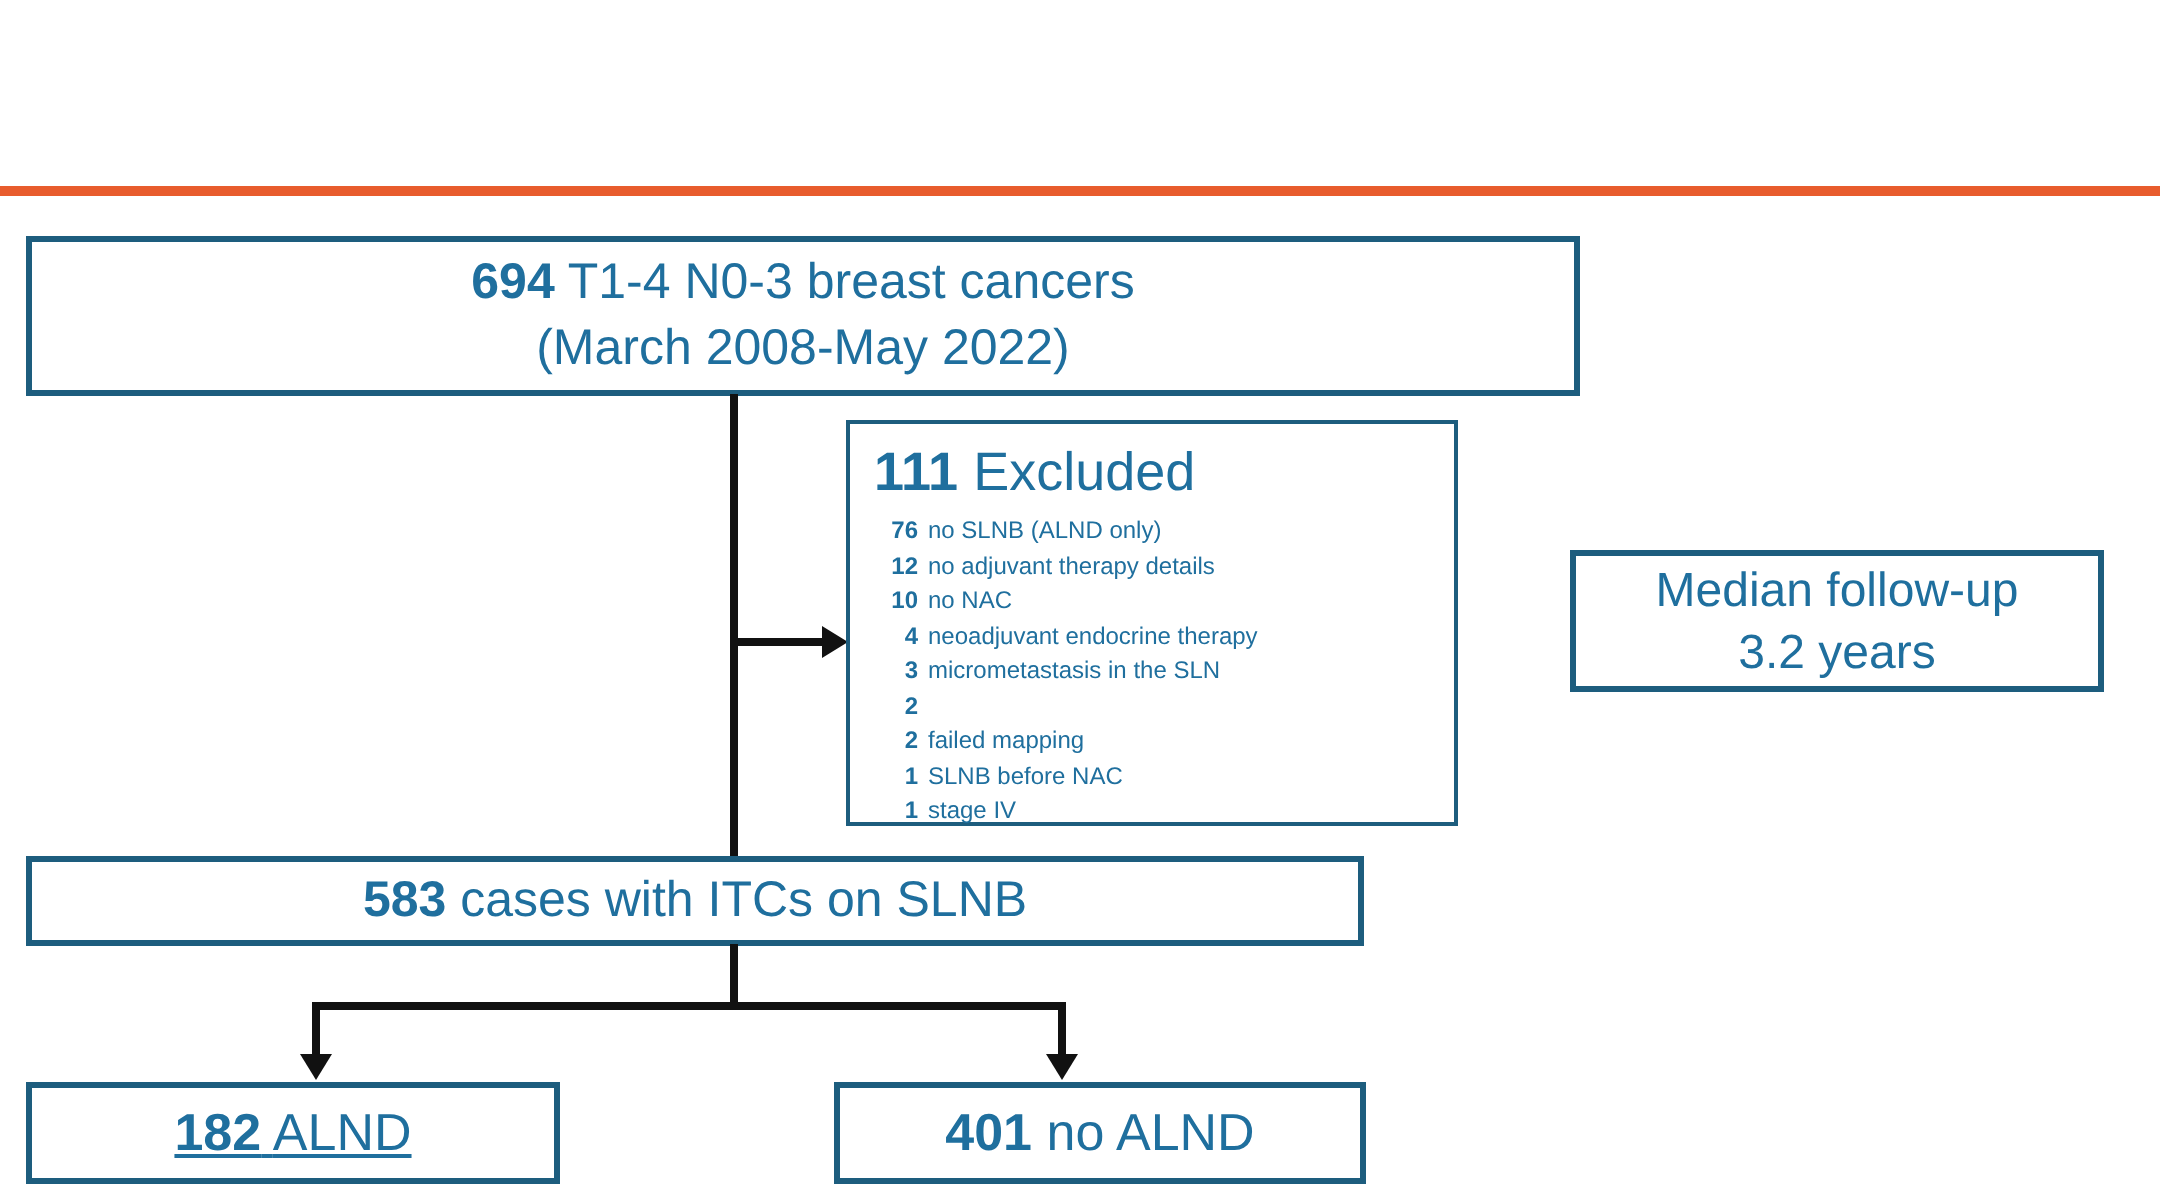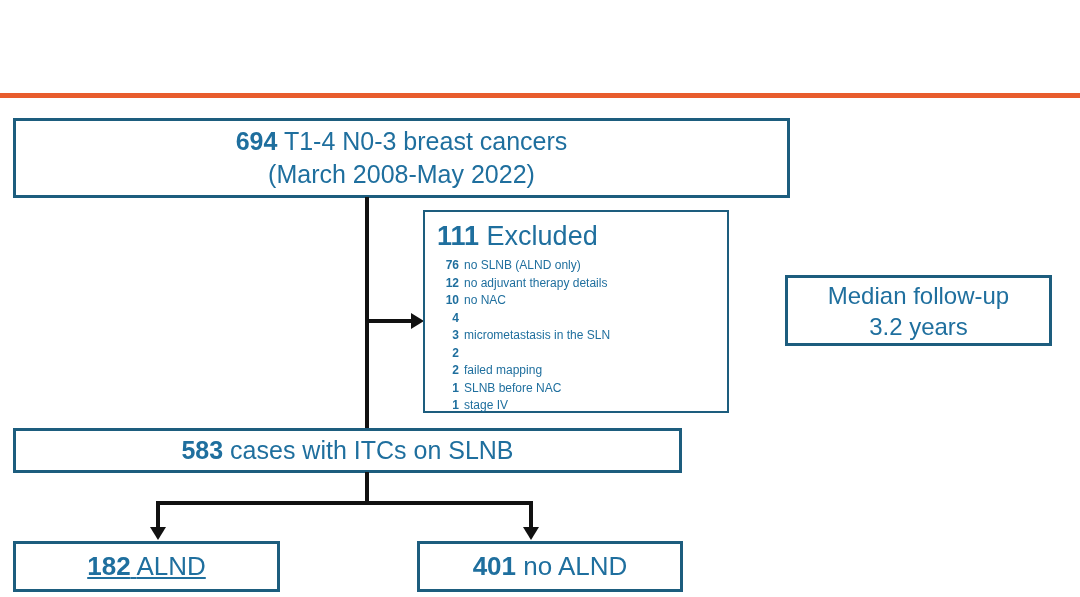--- a/index.html
+++ b/index.html
@@ -97,20 +97,21 @@
       <div class="excl-row">
           <span class="n">12</span>
           <span>no adjuvant therapy details</span>
         </div>
       <div class="excl-row">
           <span class="n">10</span>
           <span>no NAC</span>
         </div>
       <div class="excl-row">
           <span class="n">4</span>
+          <span>neoadjuvant endocrine therapy</span>
         </div>
       <div class="excl-row">
           <span class="n">3</span>
           <span>micrometastasis in the SLN</span>
         </div>
       <div class="excl-row">
           <span class="n">2</span>
         </div>
       <div class="excl-row">
           <span class="n">2</span>

